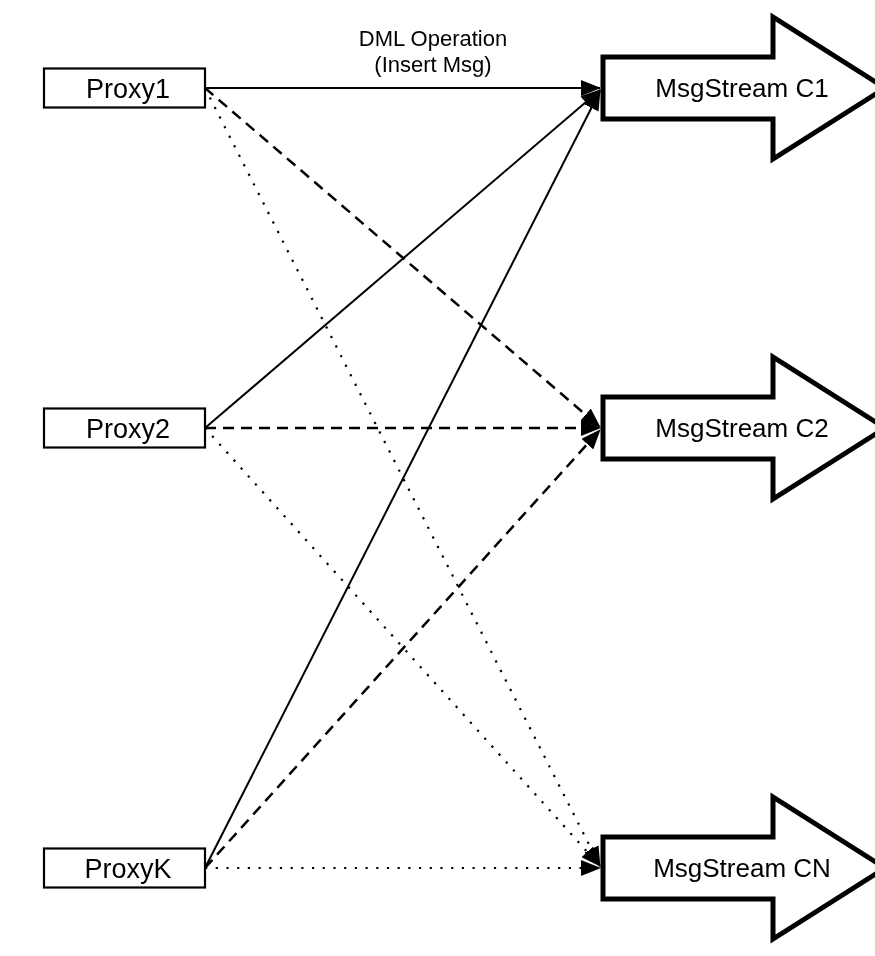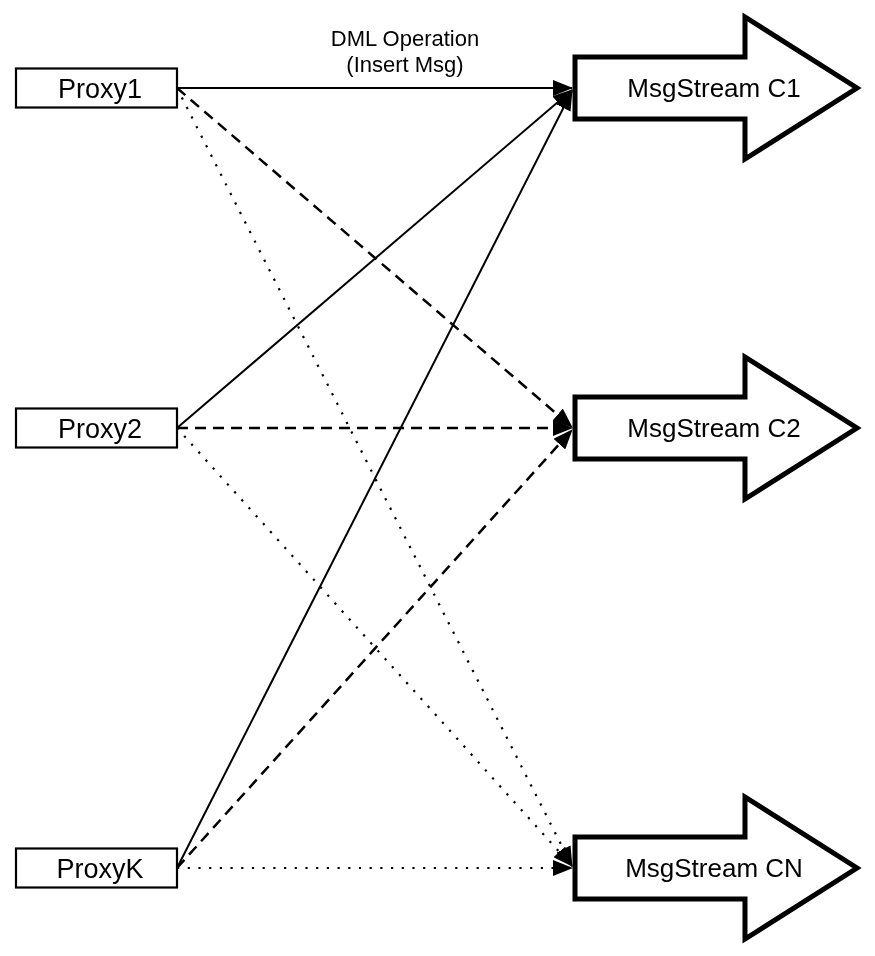--- a/index.html
+++ b/index.html
@@ -6,20 +6,21 @@
     margin: 0;
     padding: 0;
     background: #ffffff;
   }
   .canvas-wrap {
     position: relative;
     width: 723px;
     height: 956px;
     background: #ffffff;
     font-family: "Liberation Sans", sans-serif;
+    padding-left: 28px;
   }
   svg { display: block; }
   .edge {
     stroke: #000000;
     fill: none;
   }
   .edge-solid  { stroke-width: 2; }
   .edge-dashed { stroke-width: 2.5; stroke-dasharray: 11 7; }
   .edge-dotted { stroke-width: 2.2; stroke-dasharray: 2.2 8.5; }
   .node-box {

